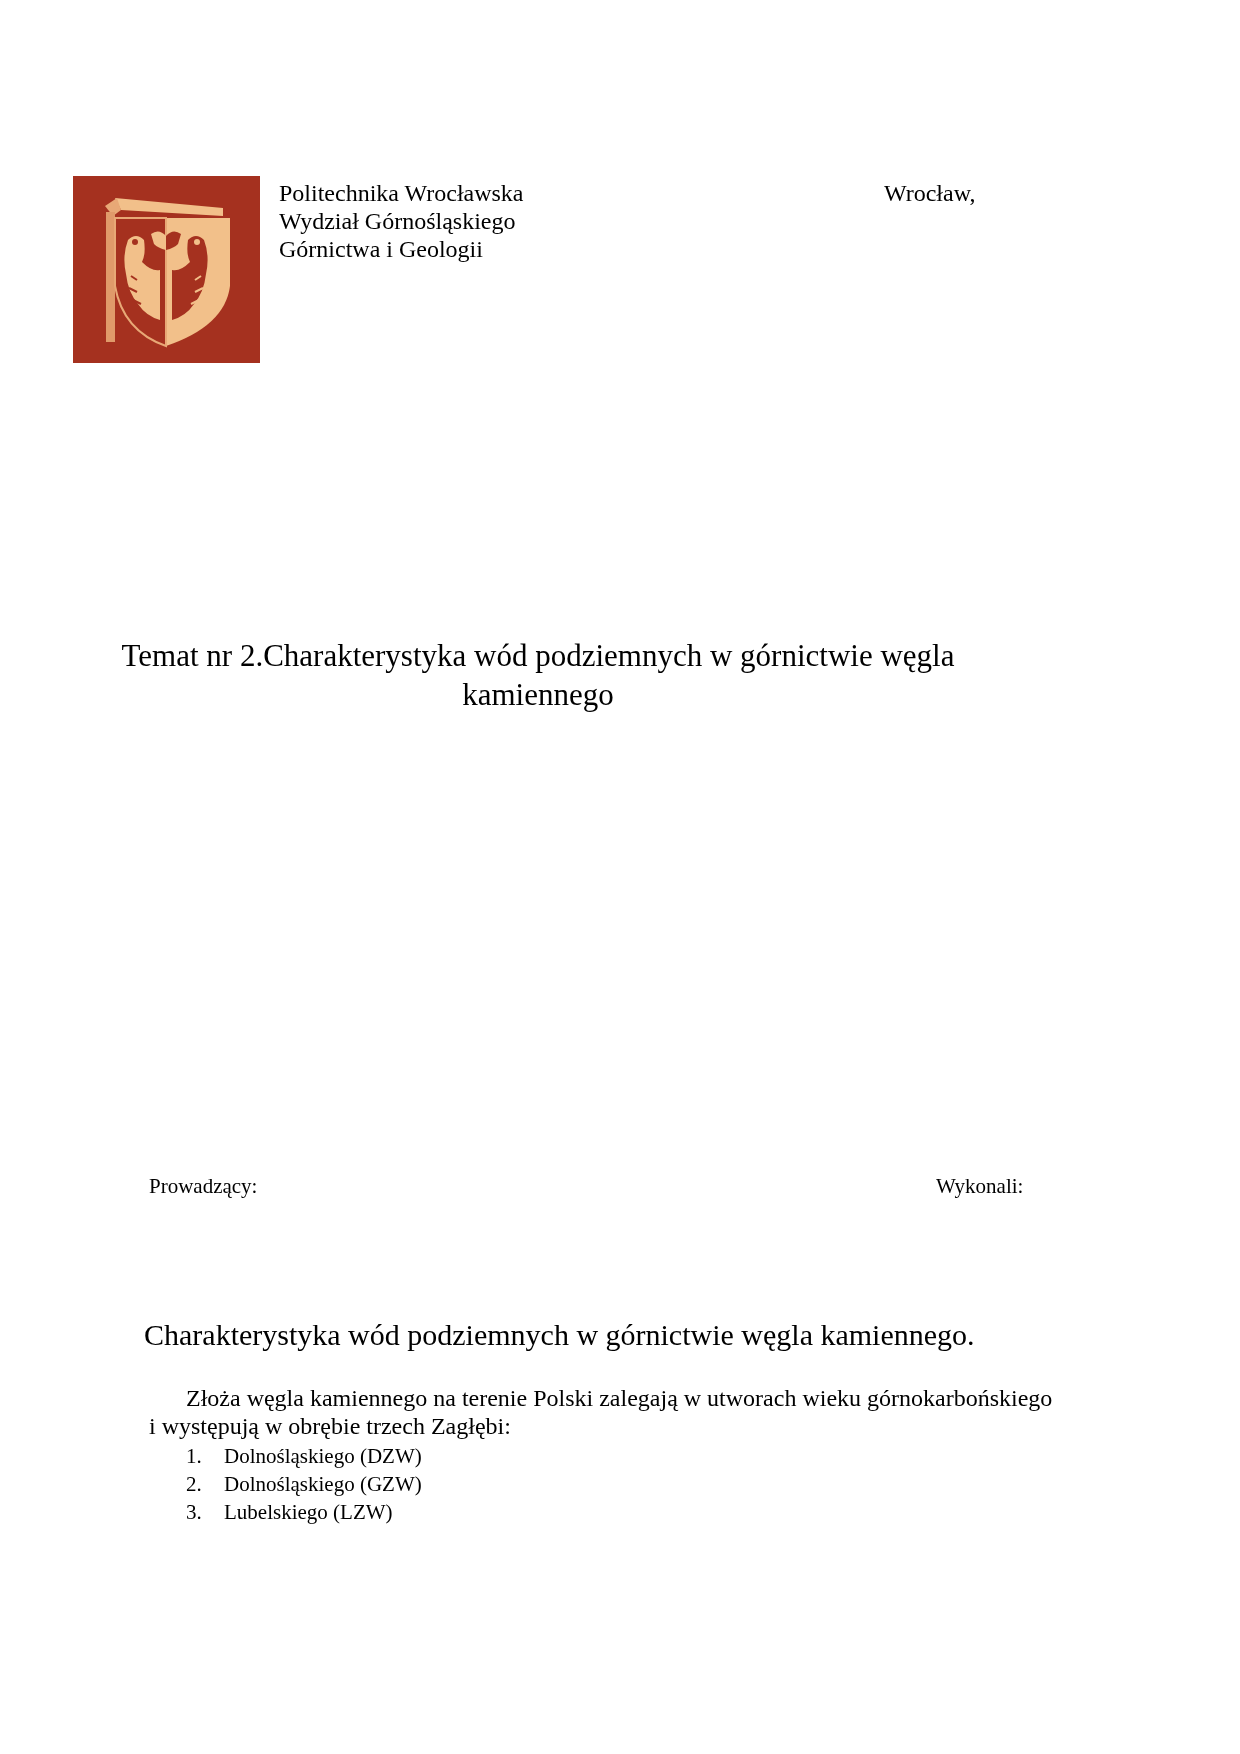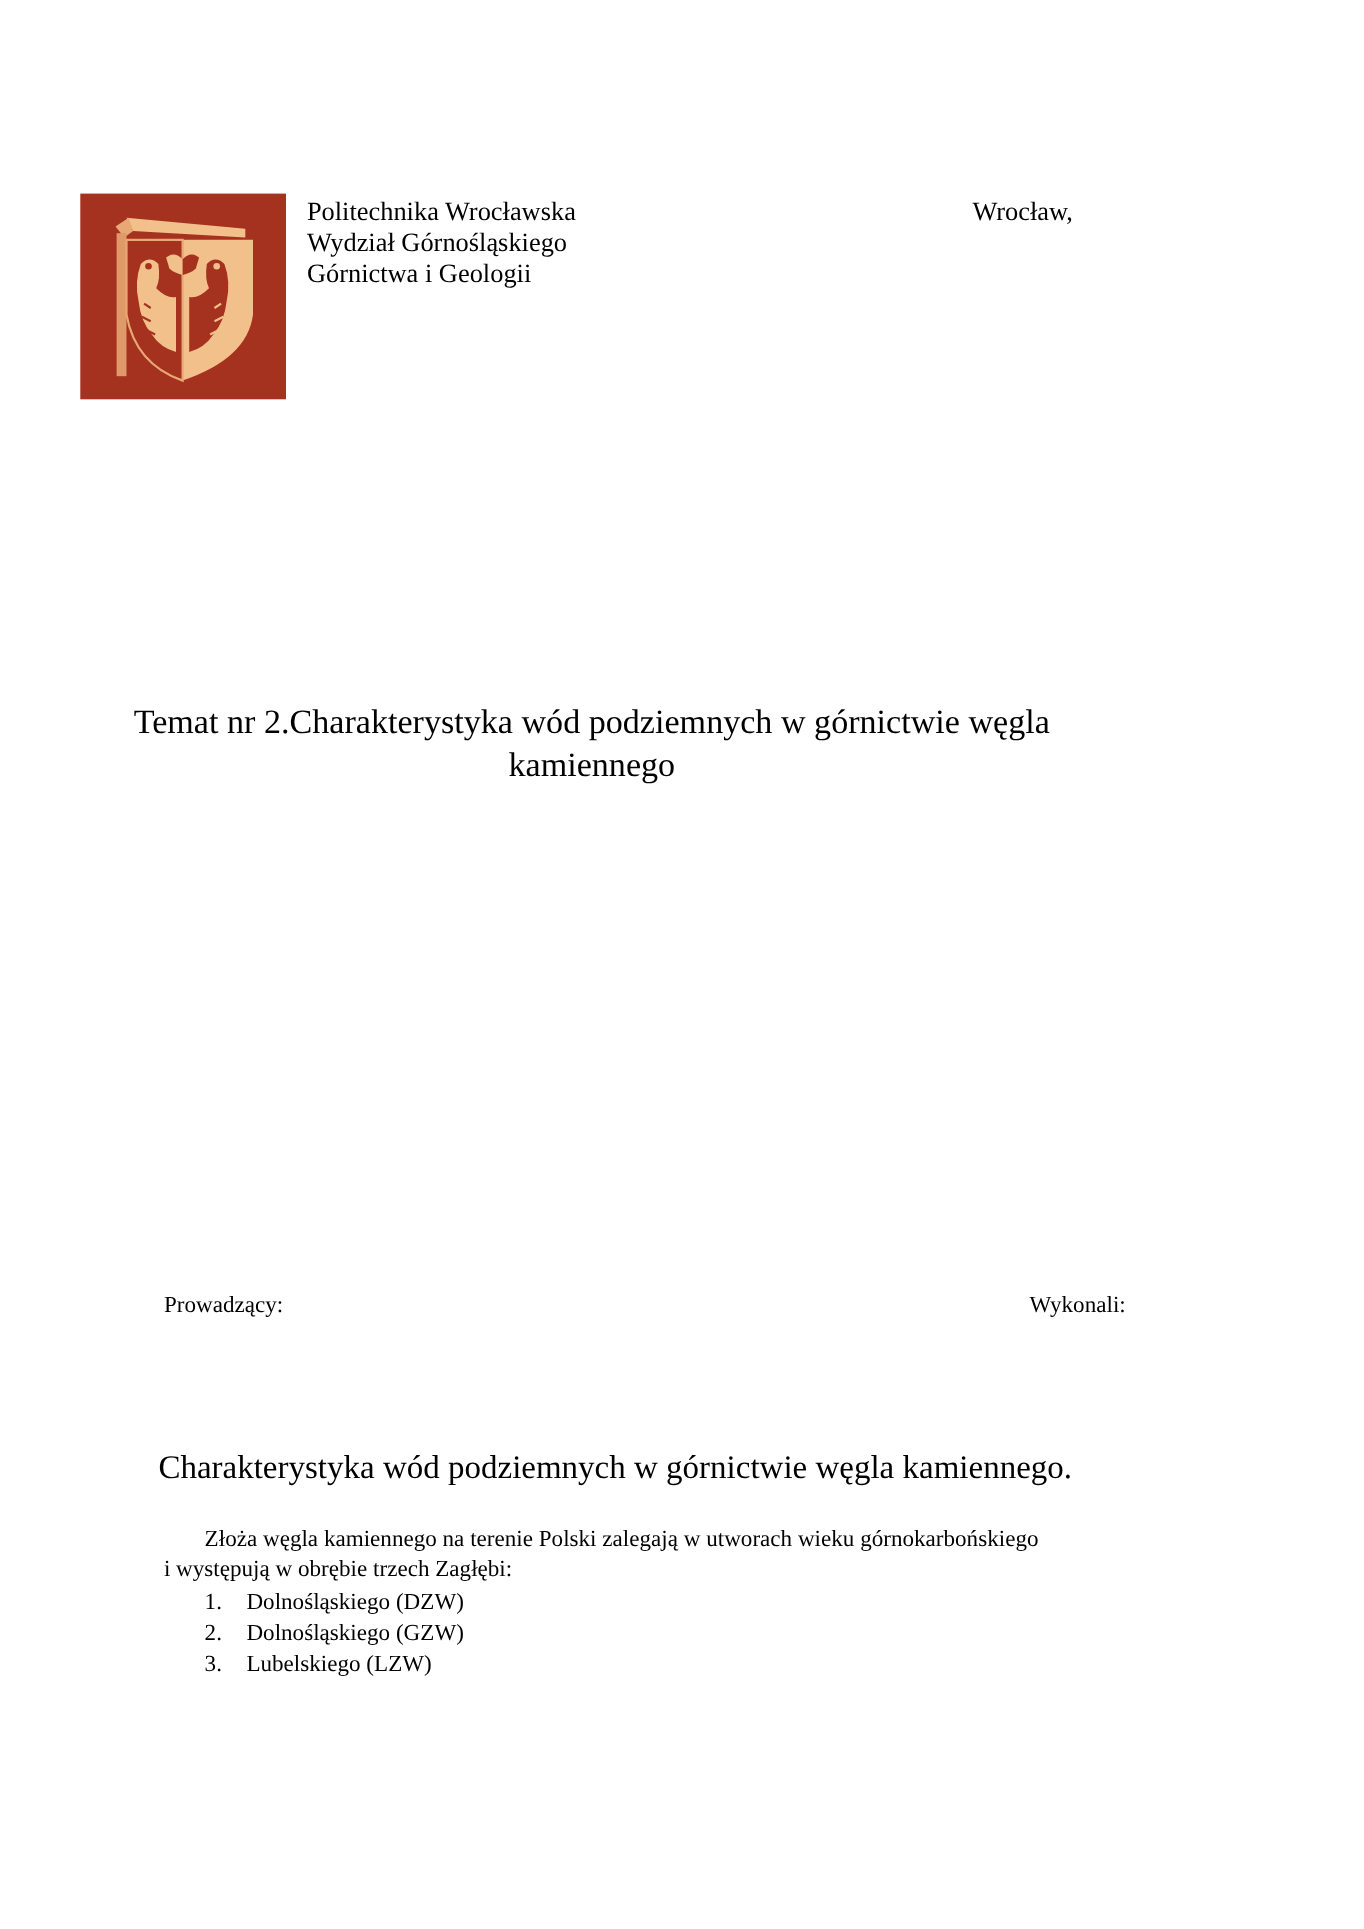--- a/index.html
+++ b/index.html
@@ -13,21 +13,21 @@
     background: #a5311f;
   }
   .logo svg { position: absolute; left: 0; top: 0; }
   .hdr-line { font-size: 24px; line-height: 28px; }
   .title {
     position: absolute; left: 0; width: 1076px; top: 636px;
     text-align: center; font-size: 31px; line-height: 39px;
   }
   .label { font-size: 21px; }
   .heading { font-size: 30px; }
-  .para { font-size: 21px; line-height: 28px; }
+  .para { font-size: 24px; line-height: 28px; }
   .list { position: absolute; left: 186px; top: 1442px; margin: 0; padding: 0; list-style: none; }
   .list li { font-size: 21px; line-height: 28px; display: flex; }
   .list .num { width: 38px; display: inline-block; }
 </style>
 </head>
 <body>
 
 <div class="logo">
   <svg width="187" height="187" viewBox="0 0 187 187">
 

